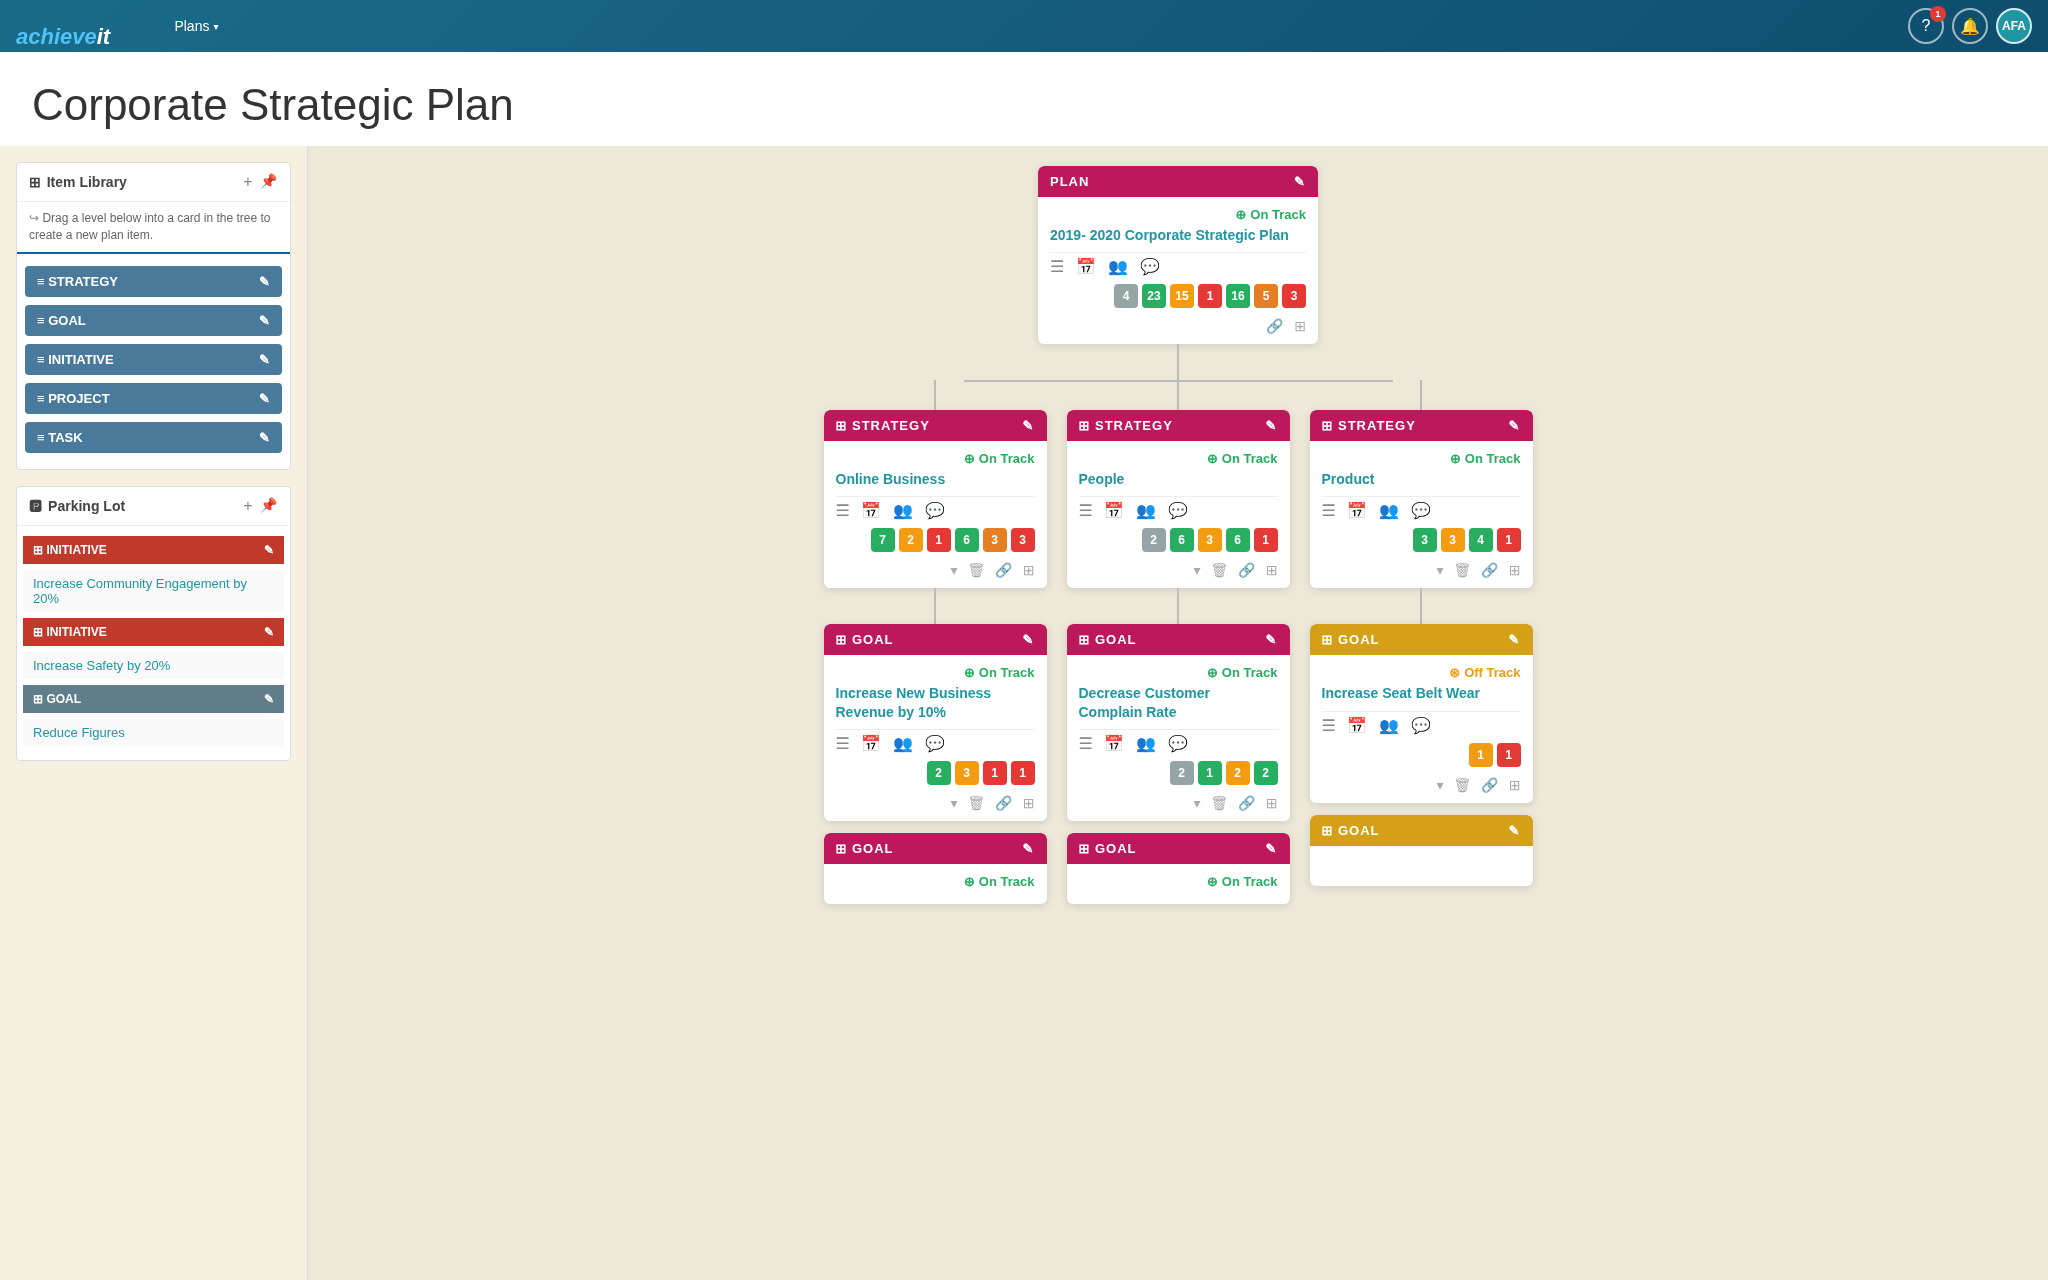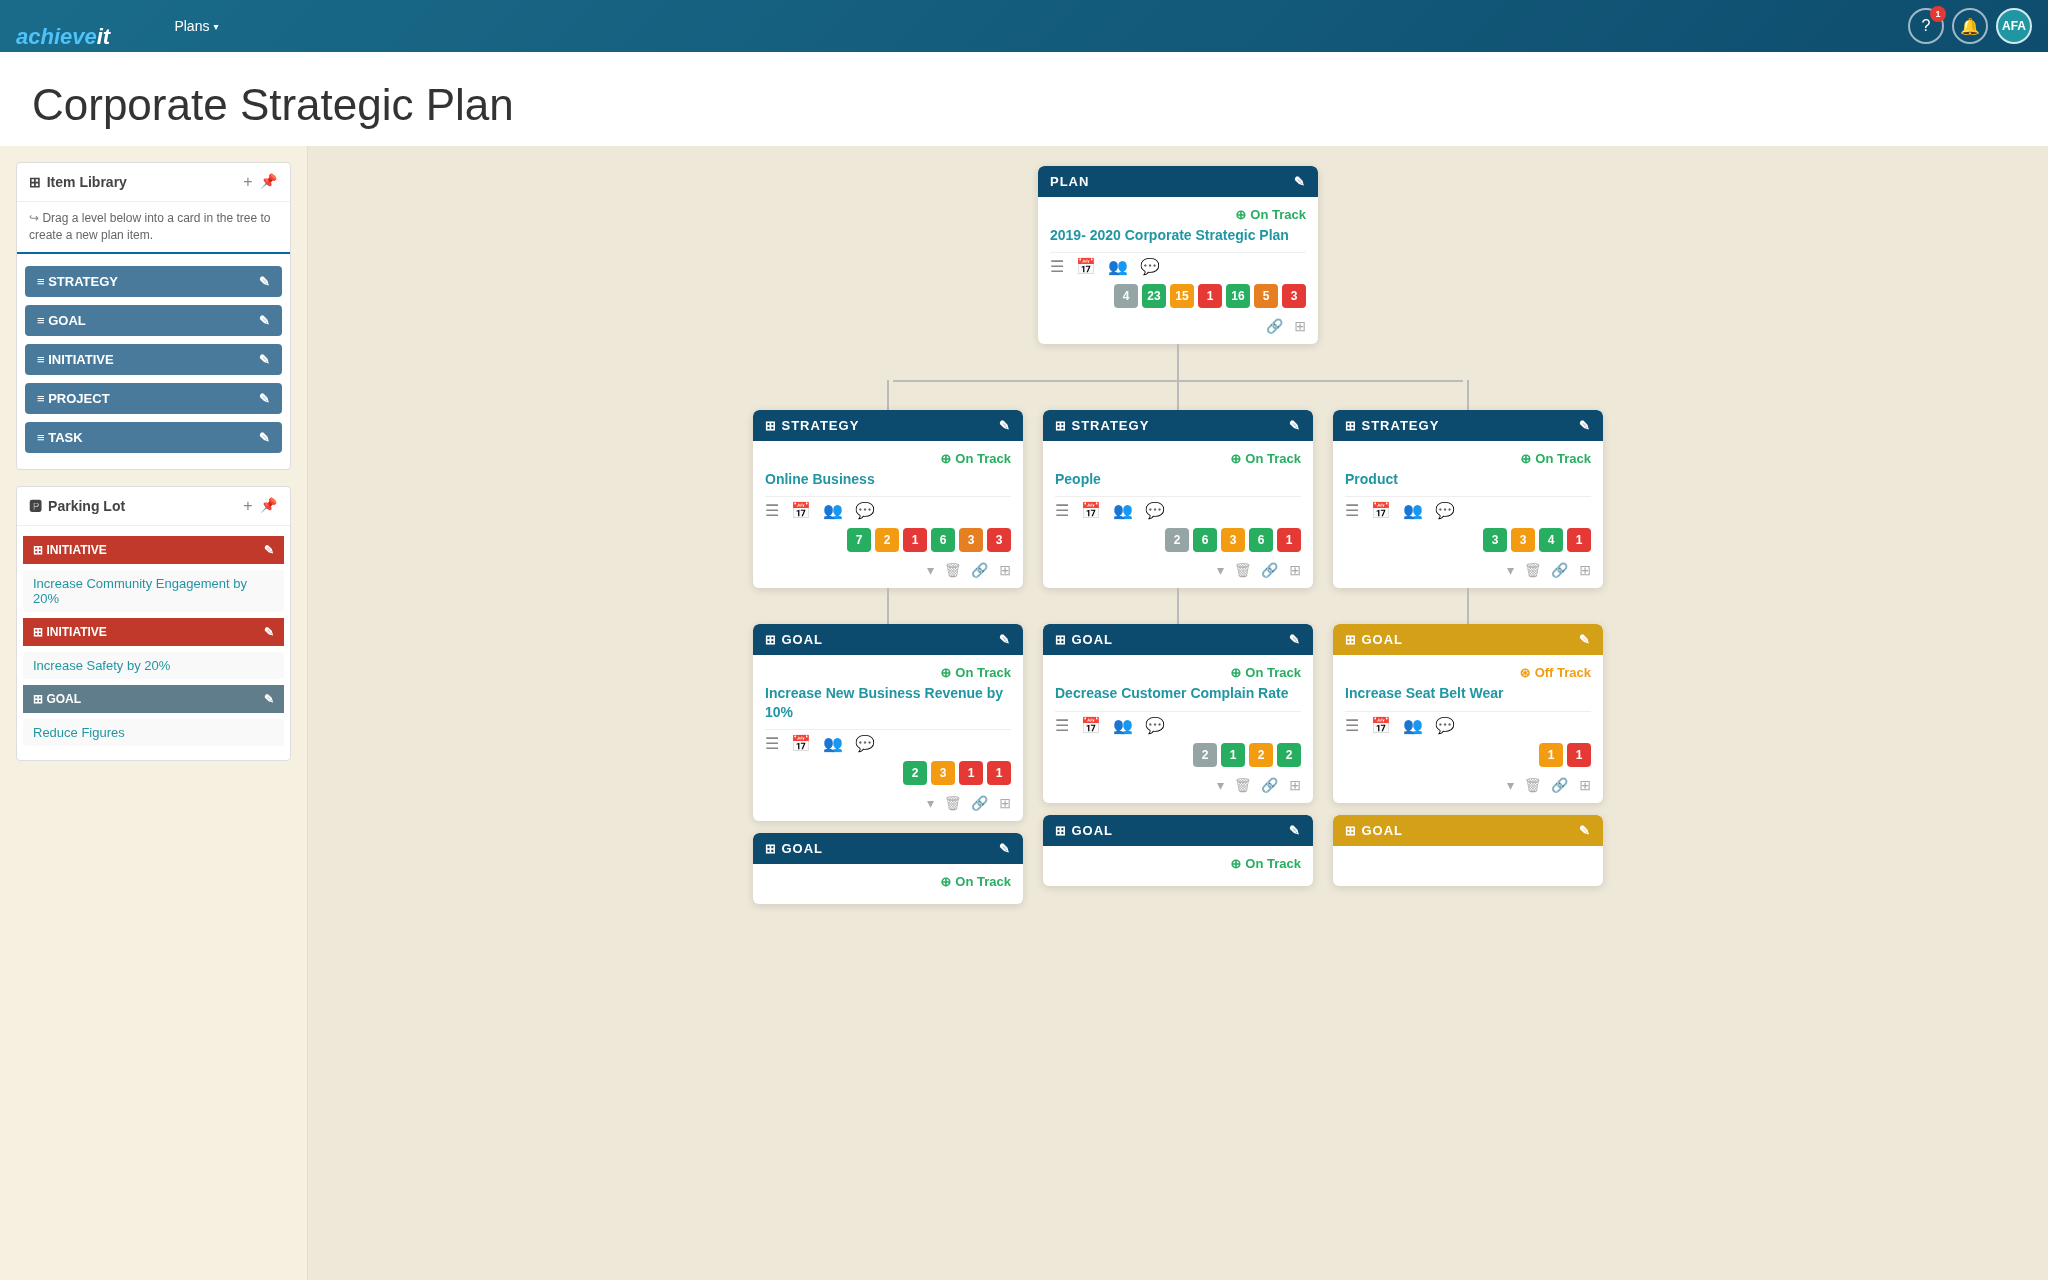--- a/index.html
+++ b/index.html
@@ -159,21 +159,21 @@
 
     
     .canvas {
       flex: 1;
       background: #ede8d8;
       padding: 20px;
       overflow-x: auto;
       position: relative;
     }
     .card-header {
-      background: #0c4a6e;
+      background: #be185d;
       color: white;
       padding: 8px 12px;
       border-radius: 6px 6px 0 0;
       display: flex;
       align-items: center;
       justify-content: space-between;
       font-size: 13px;
       font-weight: 700;
       letter-spacing: 1px;
     }
@@ -273,21 +273,21 @@
     .strategy-col {
       display: flex;
       flex-direction: column;
       align-items: center;
     }
 
     .card-wrapper {
       background: white;
       border-radius: 6px;
       box-shadow: 0 2px 8px rgba(0,0,0,0.12);
-      width: 270px;
+      width: 223px;
       overflow: hidden;
     }
     .card-wrapper.yellow-header .card-header { background: #d4a017; }
   </style>
 </head>
 <body>
 
 <nav>
   <div class="nav-logo">
     <span>achieve</span><span style="color:#fff">it</span>

